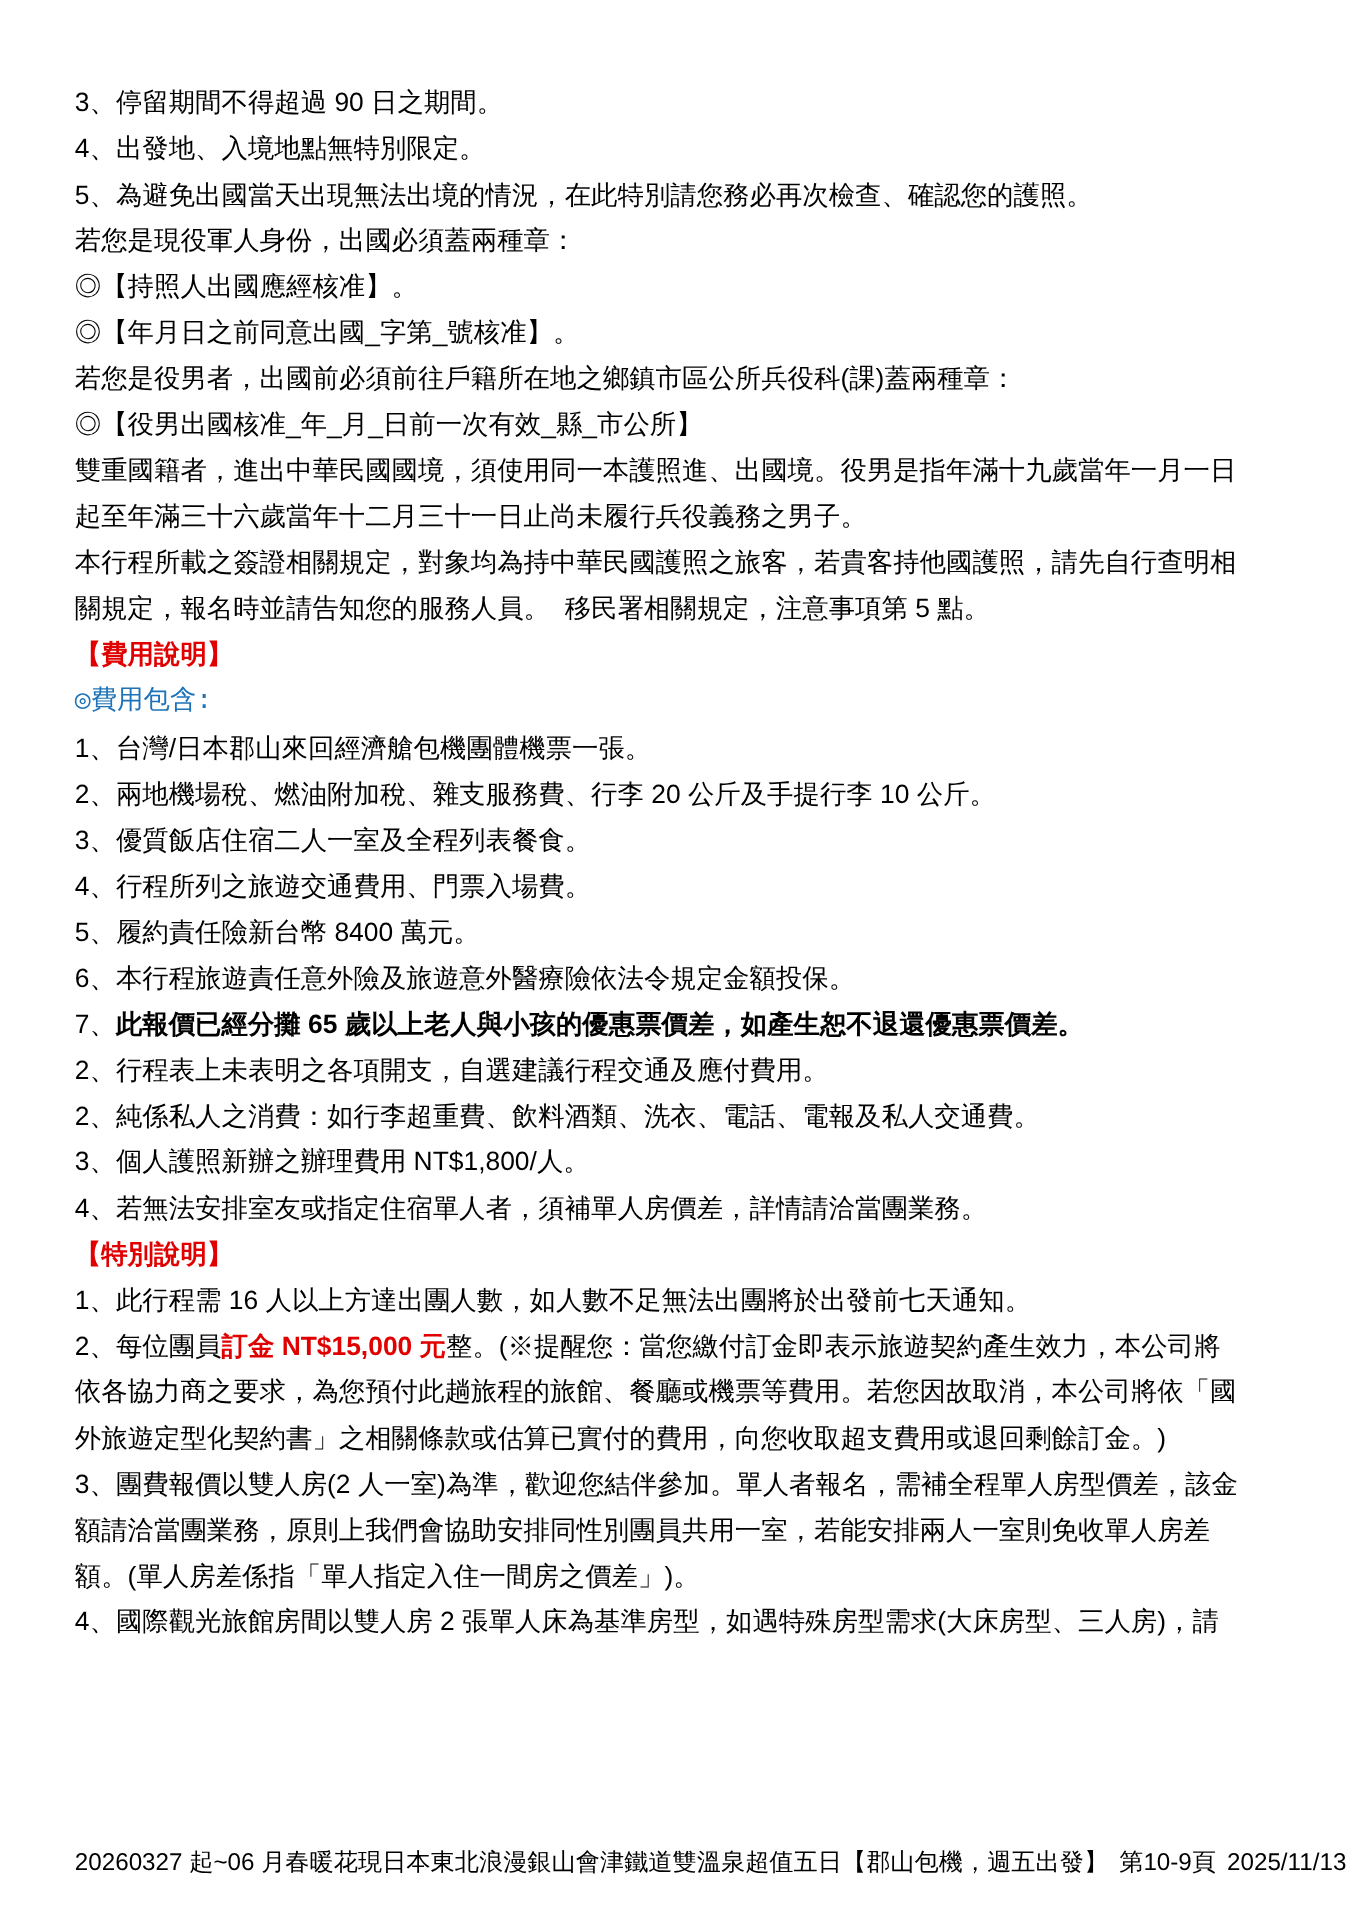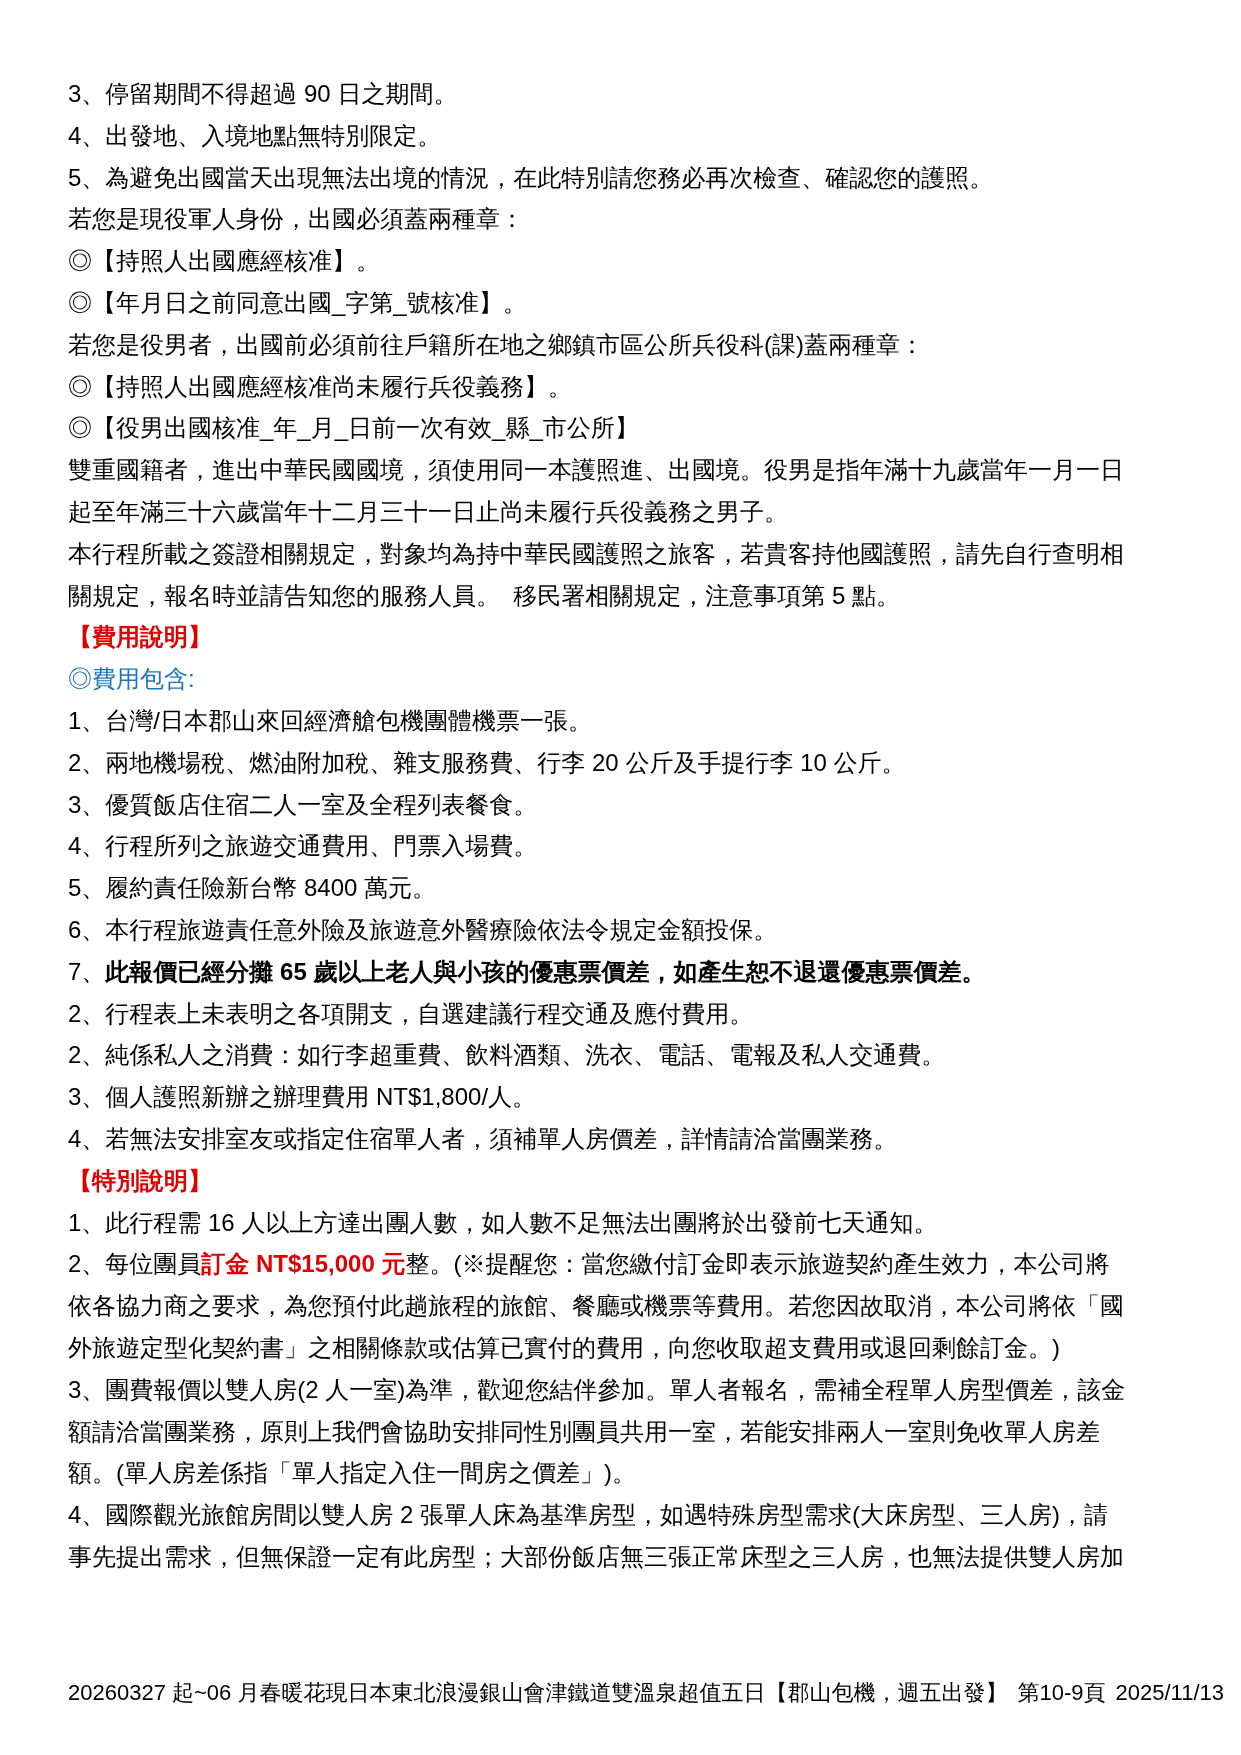--- a/index.html
+++ b/index.html
@@ -29,20 +29,21 @@
     line-height: 41.8px;
     white-space: pre;
     color: var(--body-text, #000000);
   }
   .line .red-bold {
     color: var(--heading-red, #e00000);
     font-weight: bold;
   }
   .line .blue {
     color: var(--accent-blue, #1e73b8);
+    font-family: Liberation Mono, monospace;
   }
   .line .bold {
     font-weight: bold;
   }
   .footer {
     position: absolute;
     left: 68px;
     right: 40px;
     top: 1678px;
     font-size: 22px;
@@ -58,21 +59,20 @@
 
 <div class="page">
   <div class="content">
       <div class="line"><span>3、停留期間不得超過 90 日之期間。</span></div>
       <div class="line"><span>4、出發地、入境地點無特別限定。</span></div>
       <div class="line"><span>5、為避免出國當天出現無法出境的情況，在此特別請您務必再次檢查、確認您的護照。</span></div>
       <div class="line"><span>若您是現役軍人身份，出國必須蓋兩種章：</span></div>
       <div class="line"><span>◎【持照人出國應經核准】。</span></div>
       <div class="line"><span>◎【年月日之前同意出國_字第_號核准】。</span></div>
       <div class="line"><span>若您是役男者，出國前必須前往戶籍所在地之鄉鎮市區公所兵役科(課)蓋兩種章：</span></div>
-      <div class="line"><span>◎【持照人出國應經核准尚未履行兵役義務】。</span></div>
       <div class="line"><span>◎【役男出國核准_年_月_日前一次有效_縣_市公所】</span></div>
       <div class="line"><span>雙重國籍者，進出中華民國國境，須使用同一本護照進、出國境。役男是指年滿十九歲當年一月一日</span></div>
       <div class="line"><span>起至年滿三十六歲當年十二月三十一日止尚未履行兵役義務之男子。</span></div>
       <div class="line"><span>本行程所載之簽證相關規定，對象均為持中華民國護照之旅客，若貴客持他國護照，請先自行查明相</span></div>
       <div class="line"><span>關規定，報名時並請告知您的服務人員。  移民署相關規定，注意事項第 5 點。</span></div>
       <div class="line"><span class="red-bold">【費用說明】</span></div>
       <div class="line"><span class="blue">◎費用包含:</span></div>
       <div class="line"><span>1、台灣/日本郡山來回經濟艙包機團體機票一張。</span></div>
       <div class="line"><span>2、兩地機場稅、燃油附加稅、雜支服務費、行李 20 公斤及手提行李 10 公斤。</span></div>
       <div class="line"><span>3、優質飯店住宿二人一室及全程列表餐食。</span></div>
@@ -86,20 +86,19 @@
       <div class="line"><span>4、若無法安排室友或指定住宿單人者，須補單人房價差，詳情請洽當團業務。</span></div>
       <div class="line"><span class="red-bold">【特別說明】</span></div>
       <div class="line"><span>1、此行程需 16 人以上方達出團人數，如人數不足無法出團將於出發前七天通知。</span></div>
       <div class="line"><span>2、每位團員</span><span class="red-bold">訂金 NT$15,000 元</span><span>整。(※提醒您：當您繳付訂金即表示旅遊契約產生效力，本公司將</span></div>
       <div class="line"><span>依各協力商之要求，為您預付此趟旅程的旅館、餐廳或機票等費用。若您因故取消，本公司將依「國</span></div>
       <div class="line"><span>外旅遊定型化契約書」之相關條款或估算已實付的費用，向您收取超支費用或退回剩餘訂金。)</span></div>
       <div class="line"><span>3、團費報價以雙人房(2 人一室)為準，歡迎您結伴參加。單人者報名，需補全程單人房型價差，該金</span></div>
       <div class="line"><span>額請洽當團業務，原則上我們會協助安排同性別團員共用一室，若能安排兩人一室則免收單人房差</span></div>
       <div class="line"><span>額。(單人房差係指「單人指定入住一間房之價差」)。</span></div>
       <div class="line"><span>4、國際觀光旅館房間以雙人房 2 張單人床為基準房型，如遇特殊房型需求(大床房型、三人房)，請</span></div>
-      <div class="line"><span>事先提出需求，但無保證一定有此房型；大部份飯店無三張正常床型之三人房，也無法提供雙人房加</span></div>
     </div>
   <div class="footer">
     <span>20260327 起~06 月春暖花現日本東北浪漫銀山會津鐵道雙溫泉超值五日【郡山包機，週五出發】</span>
     <span>第10-9頁</span>
     <span>2025/11/13</span>
   </div>
 </div>
 
 </body></html>

